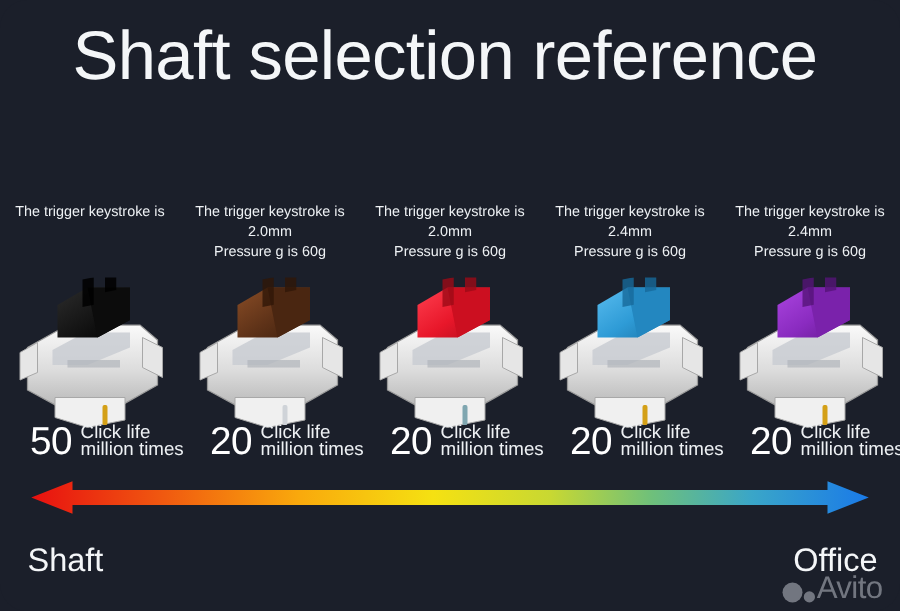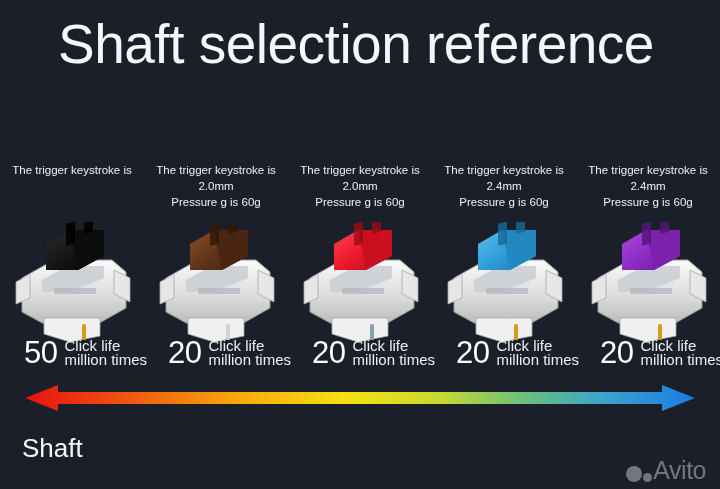--- a/index.html
+++ b/index.html
@@ -434,20 +434,21 @@
           <stop id="gs6" offset="86%" stop-color="#3aa6c8"></stop>
           <stop id="gs7" offset="100%" stop-color="#1a7ae8"></stop>
         </linearGradient>
       </defs>
       <path d="M25 14 L58 1 L58 8 L662 8 L662 1 L695 14 L662 27 L662 20 L58 20 L58 27 Z" fill="url(#spectrumGrad)"></path>
     </svg>
   </div>
 
   <div class="label-game">Shaft</div>
 
+  <div class="label-office">Office</div>
 
   <div class="watermark">
     <div class="wm-dots">
       <div class="wm-dot-lg"></div>
       <div class="wm-dot-sm"></div>
     </div>
     <div class="wm-text">Avito</div>
   </div>
 
 </div>

